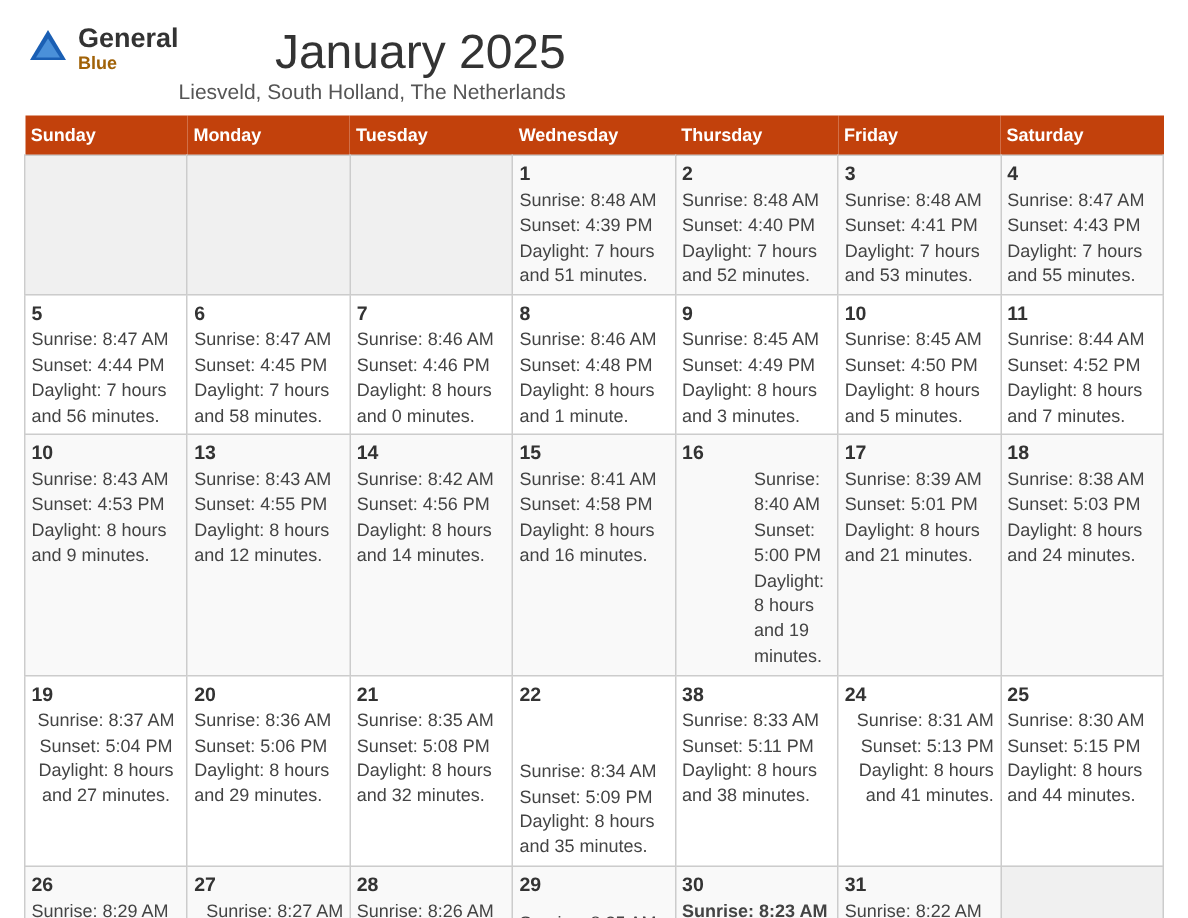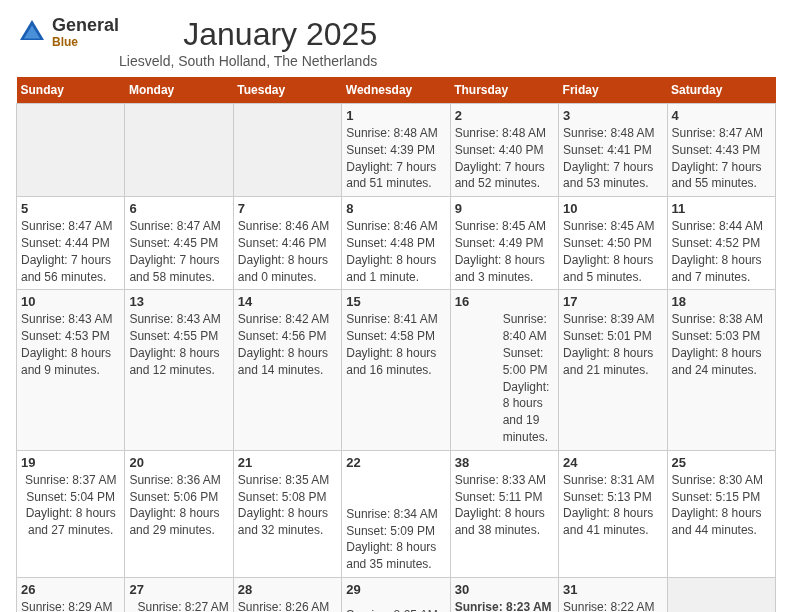--- a/index.html
+++ b/index.html
@@ -293,21 +293,21 @@
         </td>
         <td>
           <span class="day-number">38</span>
           <div class="day-info" style="white-space: pre-line;">Sunrise: 8:33 AM
 Sunset: 5:11 PM
 Daylight: 8 hours
 and 38 minutes.</div>
         </td>
         <td>
           <span class="day-number">24</span>
-          <div class="day-info" style="white-space: pre-line;">Sunrise: 8:31 AM
+          <div class="day-info" style="white-space: pre-line; text-align: right;">Sunrise: 8:31 AM
 Sunset: 5:13 PM
 Daylight: 8 hours
 and 41 minutes.</div>
         </td>
         <td>
           <span class="day-number">25</span>
           <div class="day-info" style="white-space: pre-line;">Sunrise: 8:30 AM
 Sunset: 5:15 PM
 Daylight: 8 hours
 and 44 minutes.</div>

